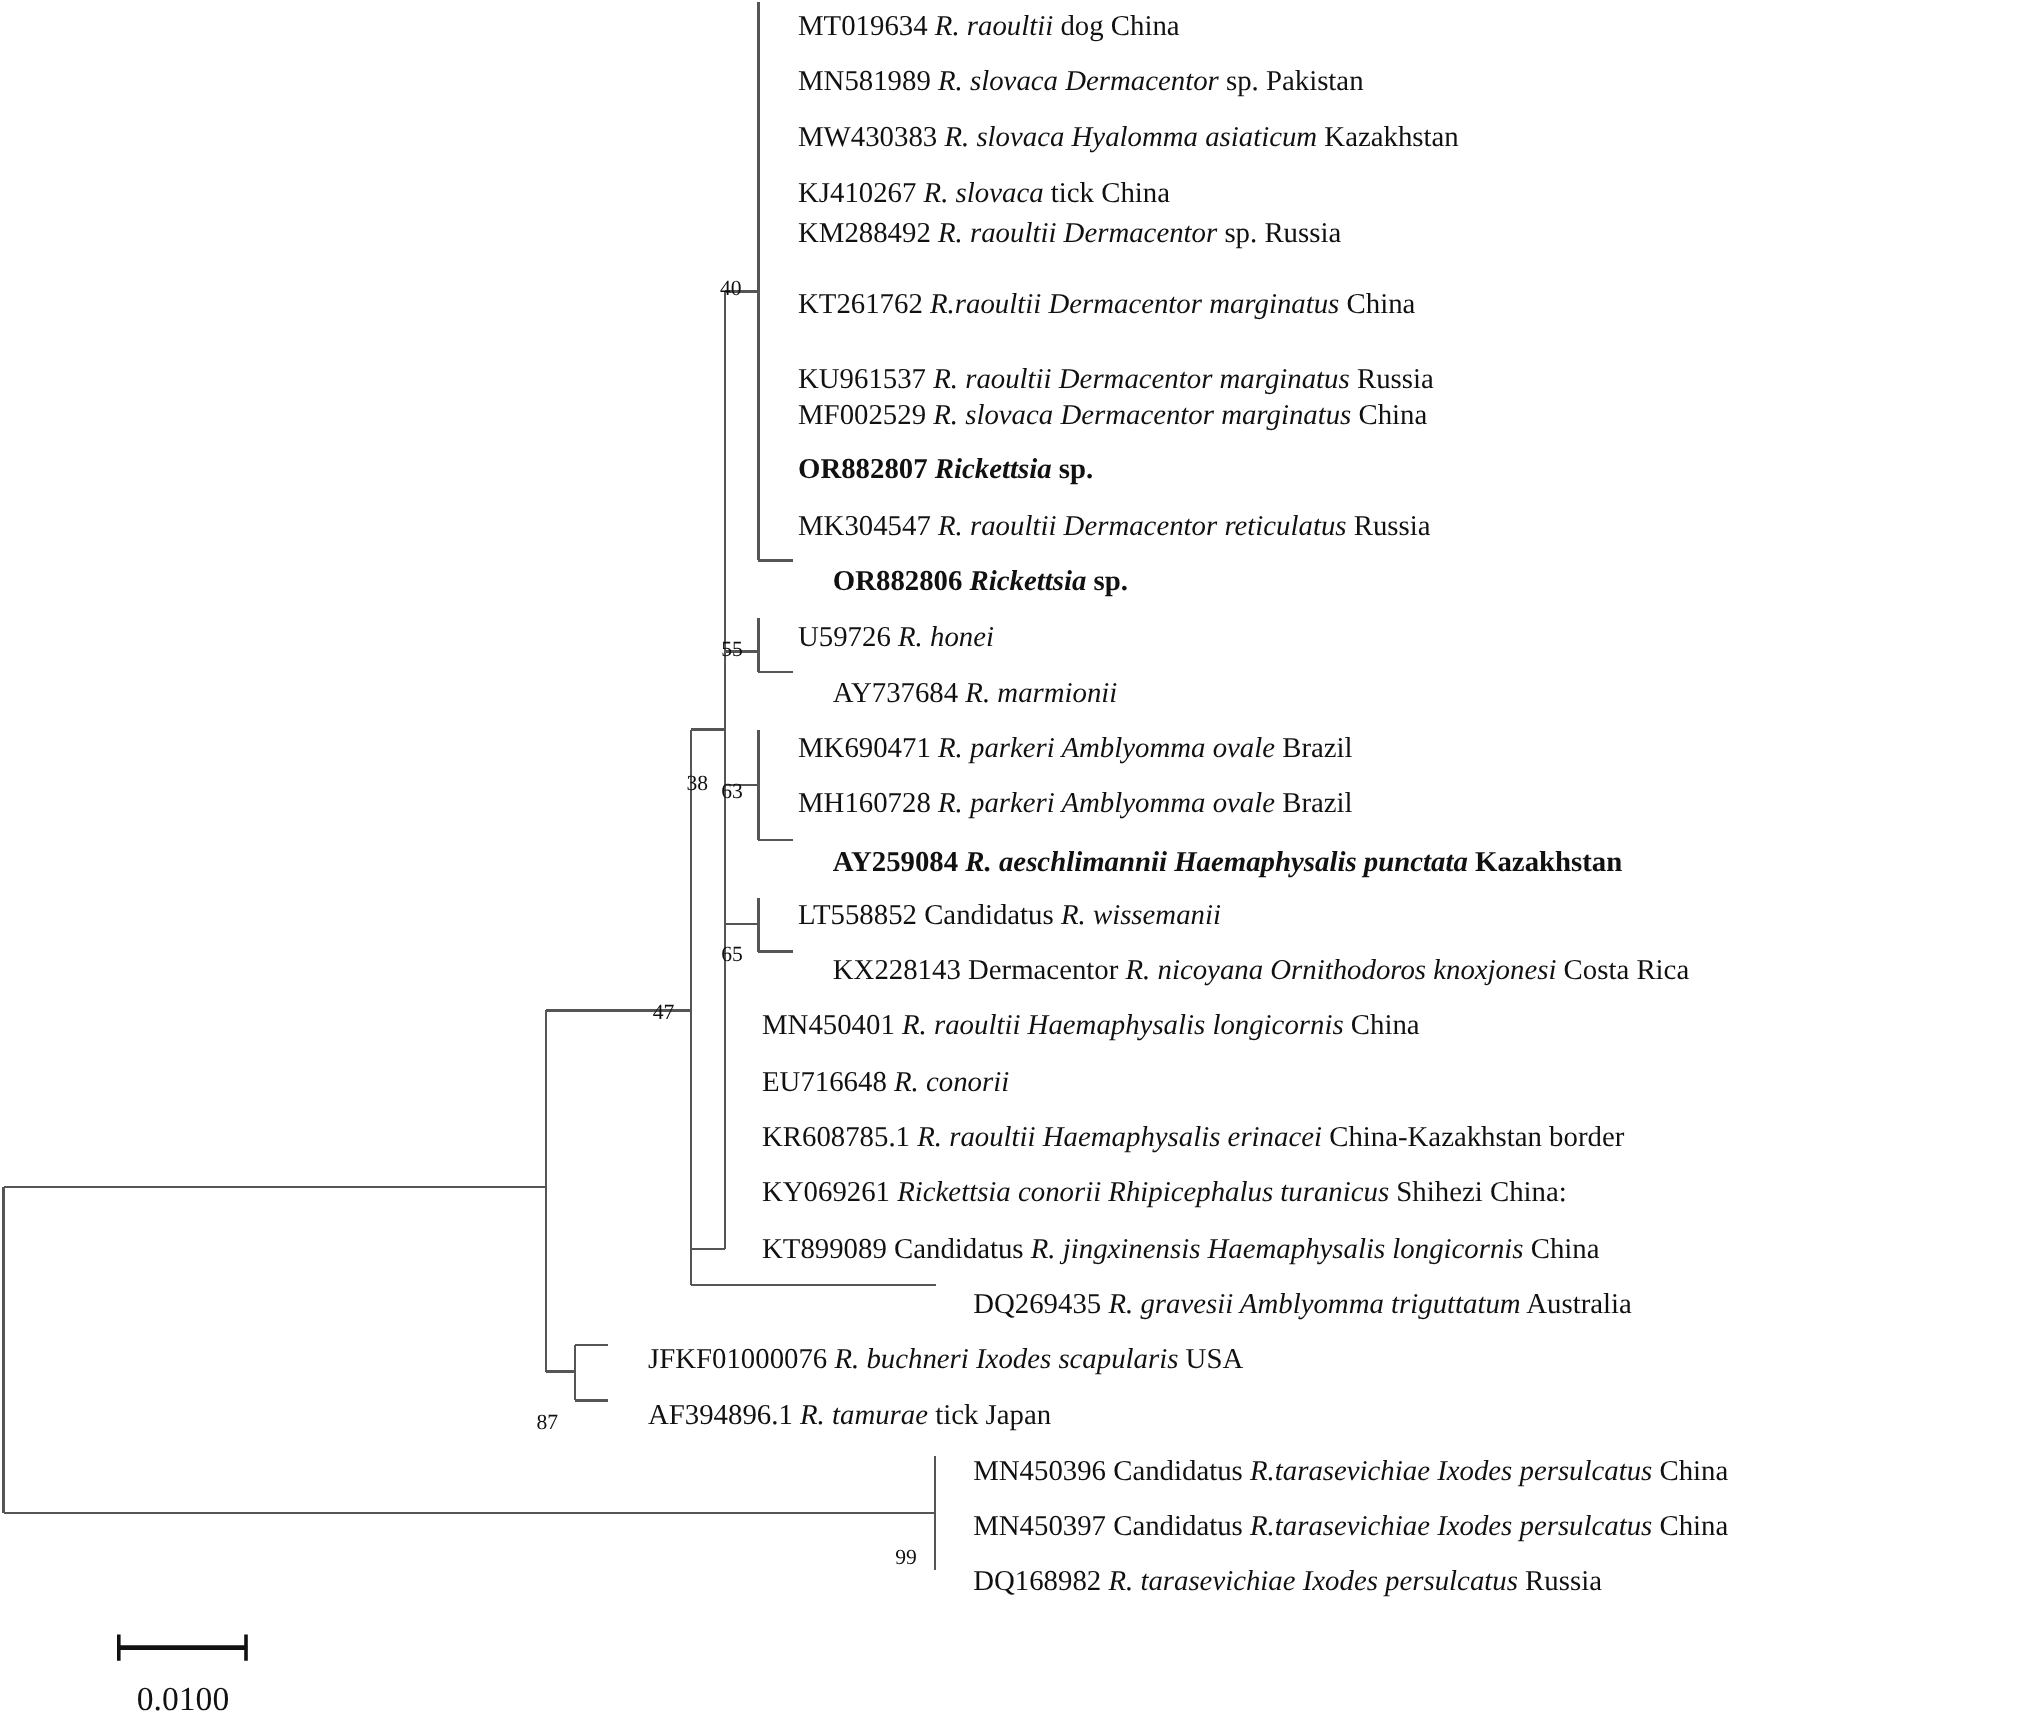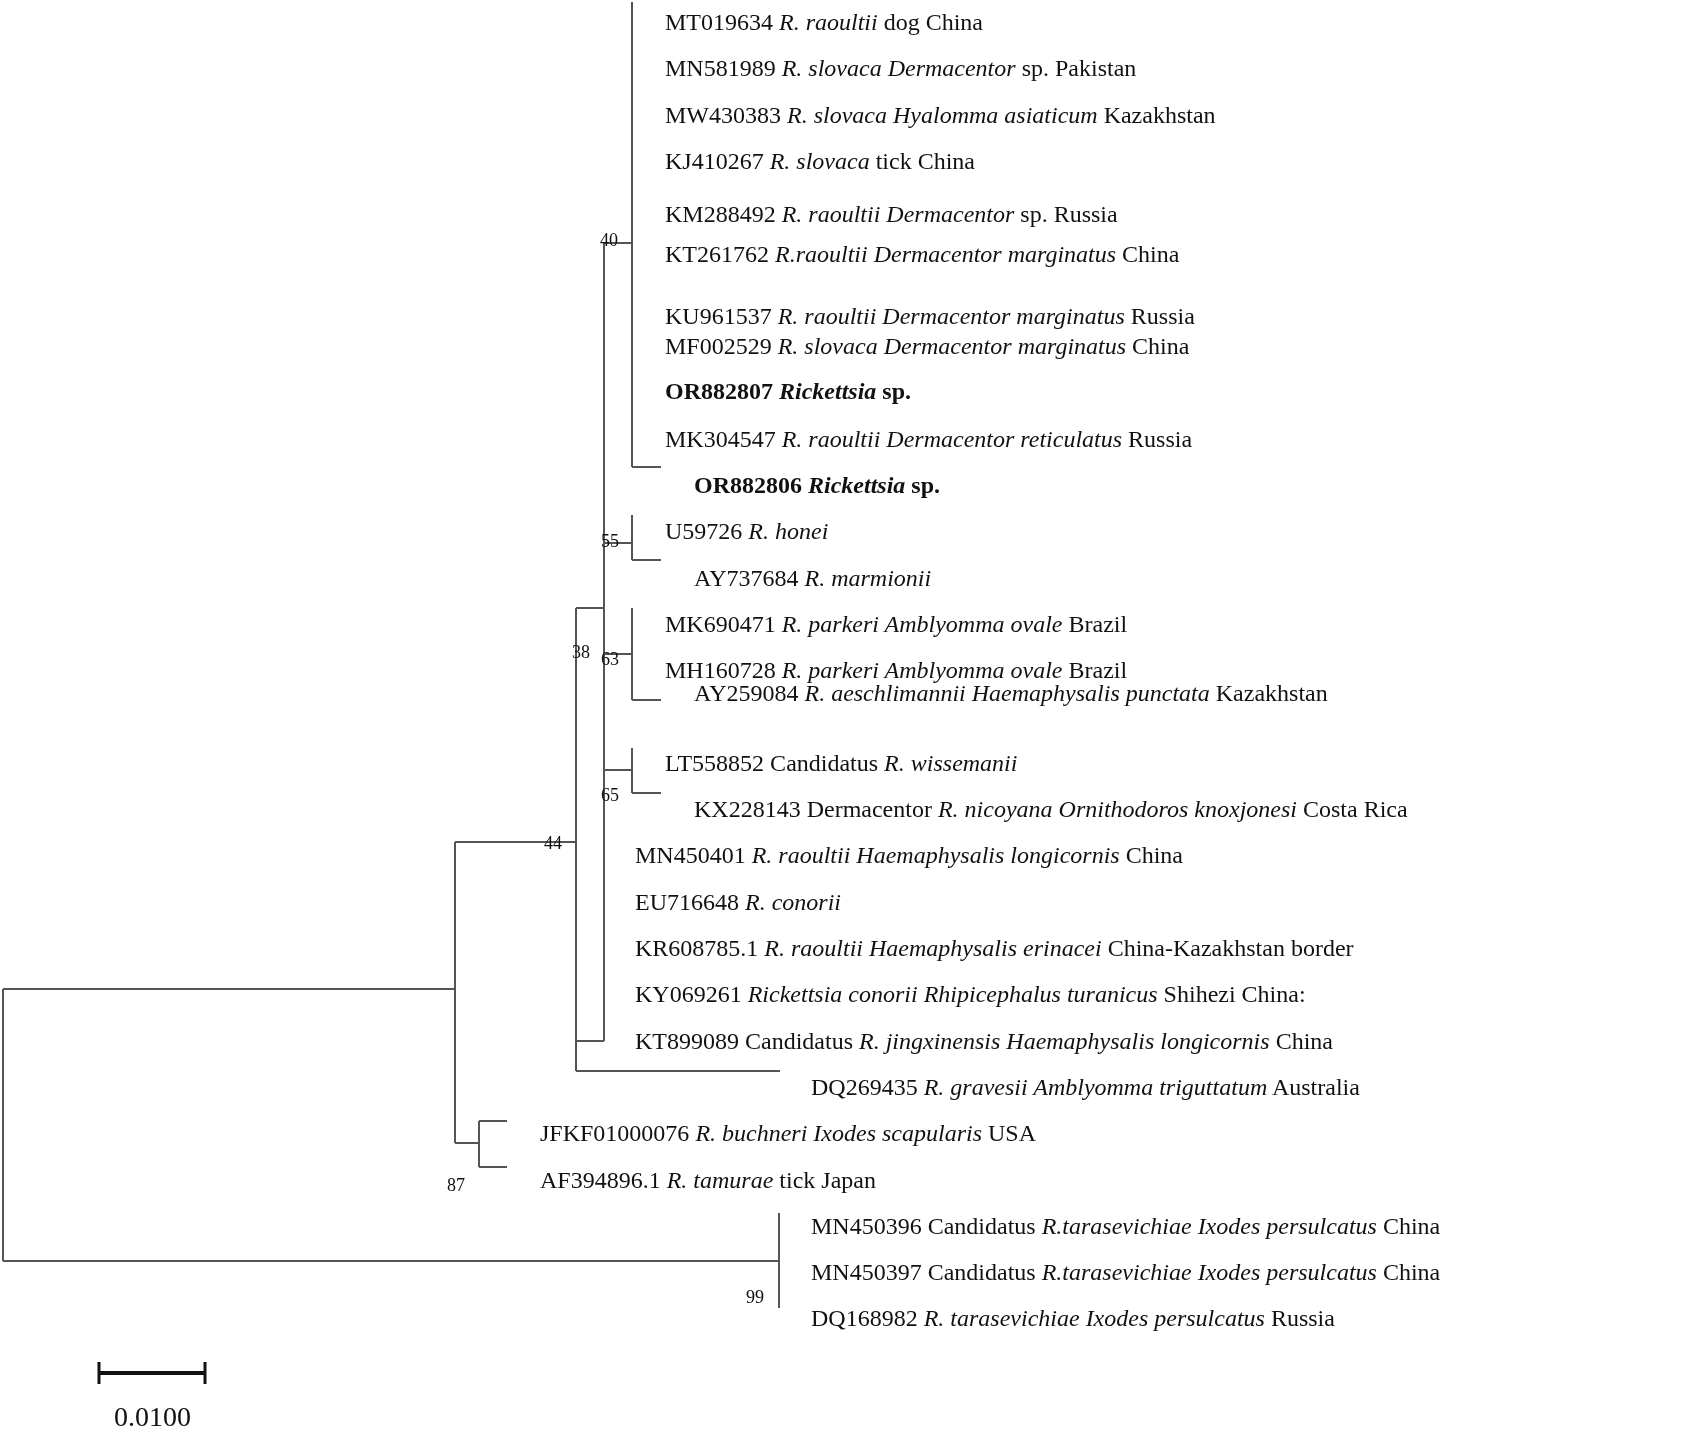--- a/index.html
+++ b/index.html
@@ -62,50 +62,50 @@
     <line x1="99" y1="1362" x2="99" y2="1384" stroke-width="3"></line>
     <line x1="205" y1="1362" x2="205" y2="1384" stroke-width="3"></line>
   </g>
 </svg>
 
 <div id="leaves">
     <div class="leaf" style="left: 665px; top: 22px;"><span class="txt">MT019634 </span><span class="it">R. raoultii</span><span class="txt"> dog China</span></div>
     <div class="leaf" style="left: 665px; top: 68.3px;"><span class="txt">MN581989 </span><span class="it">R. slovaca Dermacentor</span><span class="txt"> sp. Pakistan</span></div>
     <div class="leaf" style="left: 665px; top: 114.6px;"><span class="txt">MW430383 </span><span class="it">R. slovaca Hyalomma asiaticum</span><span class="txt"> Kazakhstan</span></div>
     <div class="leaf" style="left: 665px; top: 160.9px;"><span class="txt">KJ410267 </span><span class="it">R. slovaca</span><span class="txt"> tick China</span></div>
-    <div class="leaf" style="left: 665px; top: 214px;"><span class="txt">KM288492 </span><span class="it">R. raoultii Dermacentor</span><span class="txt"> sp. Russia</span></div>
+    <div class="leaf" style="left: 665px; top: 195px;"><span class="txt">KM288492 </span><span class="it">R. raoultii Dermacentor</span><span class="txt"> sp. Russia</span></div>
     <div class="leaf" style="left: 665px; top: 253.5px;"><span class="txt">KT261762 </span><span class="it">R.raoultii Dermacentor marginatus</span><span class="txt"> China</span></div>
     <div class="leaf" style="left: 665px; top: 316px;"><span class="txt">KU961537 </span><span class="it">R. raoultii Dermacentor marginatus</span><span class="txt"> Russia</span></div>
     <div class="leaf" style="left: 665px; top: 346.1px;"><span class="txt">MF002529 </span><span class="it">R. slovaca Dermacentor marginatus</span><span class="txt"> China</span></div>
     <div class="leaf bold" style="left: 665px; top: 391px;"><span class="txt">OR882807 </span><span class="it">Rickettsia</span><span class="txt"> sp.</span></div>
     <div class="leaf" style="left: 665px; top: 438.7px;"><span class="txt">MK304547 </span><span class="it">R. raoultii Dermacentor reticulatus</span><span class="txt"> Russia</span></div>
     <div class="leaf bold" style="left: 694px; top: 485px;"><span class="txt">OR882806 </span><span class="it">Rickettsia</span><span class="txt"> sp.</span></div>
     <div class="leaf" style="left: 665px; top: 531.3px;"><span class="txt">U59726 </span><span class="it">R. honei</span></div>
     <div class="leaf" style="left: 694px; top: 577.6px;"><span class="txt">AY737684 </span><span class="it">R. marmionii</span></div>
     <div class="leaf" style="left: 665px; top: 623.9px;"><span class="txt">MK690471 </span><span class="it">R. parkeri Amblyomma ovale</span><span class="txt"> Brazil</span></div>
     <div class="leaf" style="left: 665px; top: 670.2px;"><span class="txt">MH160728 </span><span class="it">R. parkeri Amblyomma ovale</span><span class="txt"> Brazil</span></div>
-    <div class="leaf" style="left: 694px; top: 693px;"><span class="txt">AY259084 </span><span class="it">R. aeschlimannii Haemaphysalis punctata</span><span class="txt"> Kazakhstan</span></div>
+    <div class="leaf" style="left: 694px; top: 719px; font-weight: bold;"><span class="txt">AY259084 </span><span class="it">R. aeschlimannii Haemaphysalis punctata</span><span class="txt"> Kazakhstan</span></div>
     <div class="leaf" style="left: 665px; top: 762.8px;"><span class="txt">LT558852 Candidatus </span><span class="it">R. wissemanii</span></div>
     <div class="leaf" style="left: 694px; top: 809.1px;"><span class="txt">KX228143 Dermacentor </span><span class="it">R. nicoyana Ornithodoros knoxjonesi</span><span class="txt"> Costa Rica</span></div>
     <div class="leaf" style="left: 635px; top: 855.4px;"><span class="txt">MN450401 </span><span class="it">R. raoultii Haemaphysalis longicornis</span><span class="txt"> China</span></div>
     <div class="leaf" style="left: 635px; top: 901.7px;"><span class="txt">EU716648 </span><span class="it">R. conorii</span></div>
     <div class="leaf" style="left: 635px; top: 948px; text-align: center;"><span class="txt">KR608785.1 </span><span class="it">R. raoultii Haemaphysalis erinacei</span><span class="txt"> China-Kazakhstan border</span></div>
     <div class="leaf" style="left: 635px; top: 994.3px;"><span class="txt">KY069261 </span><span class="it">Rickettsia conorii Rhipicephalus turanicus</span><span class="txt"> Shihezi China:</span></div>
     <div class="leaf" style="left: 635px; top: 1040.6px;"><span class="txt">KT899089 Candidatus </span><span class="it">R. jingxinensis Haemaphysalis longicornis</span><span class="txt"> China</span></div>
     <div class="leaf" style="left: 811px; top: 1086.9px;"><span class="txt">DQ269435 </span><span class="it">R. gravesii Amblyomma triguttatum</span><span class="txt"> Australia</span></div>
     <div class="leaf" style="left: 540px; top: 1133.2px;"><span class="txt">JFKF01000076 </span><span class="it">R. buchneri Ixodes scapularis</span><span class="txt"> USA</span></div>
     <div class="leaf" style="left: 540px; top: 1179.5px;"><span class="txt">AF394896.1 </span><span class="it">R. tamurae</span><span class="txt"> tick Japan</span></div>
     <div class="leaf" style="left: 811px; top: 1225.8px;"><span class="txt">MN450396 Candidatus </span><span class="it">R.tarasevichiae Ixodes persulcatus</span><span class="txt"> China</span></div>
     <div class="leaf" style="left: 811px; top: 1272.1px;"><span class="txt">MN450397 Candidatus </span><span class="it">R.tarasevichiae Ixodes persulcatus</span><span class="txt"> China</span></div>
     <div class="leaf" style="left: 811px; top: 1318.4px;"><span class="txt">DQ168982 </span><span class="it">R. tarasevichiae Ixodes persulcatus</span><span class="txt"> Russia</span></div>
   </div>
 <div id="bootstraps">
     <div class="bs" style="left: 600px; top: 225px;">40</div>
     <div class="bs" style="left: 601px; top: 526px;">55</div>
     <div class="bs" style="left: 572px; top: 594px; margin-top: 43px;">38</div>
     <div class="bs" style="left: 601px; top: 644px;">63</div>
     <div class="bs" style="left: 601px; top: 780px;">65</div>
-    <div class="bs" style="left: 544px; top: 828px;">44</div>
+    <div class="bs" style="left: 544px; top: 828px;">47</div>
     <div class="bs" style="left: 447px; top: 1170px;">87</div>
     <div class="bs" style="left: 746px; top: 1282px;">99</div>
   </div>
 
 <div class="scale-label" style="left:114px; top:1402px;">0.0100</div>
 
 </body></html>

